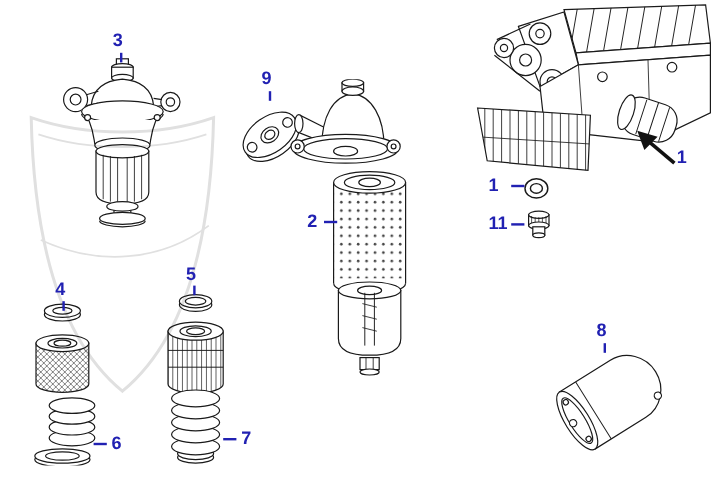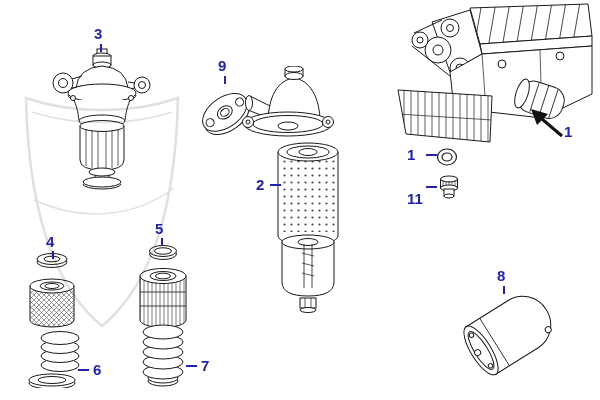--- a/index.html
+++ b/index.html
@@ -277,21 +277,21 @@
   <span class="tick v" style="left:224px; top:76px;"></span>
 
   <span class="plabel" style="left:256px; top:177px;">2</span>
   <span class="tick h" style="left:270px; top:184px;"></span>
 
   <span class="plabel" style="left:564px; top:124px;">1</span>
 
   <span class="plabel" style="left:407px; top:147px;">1</span>
   <span class="tick h" style="left:426px; top:154px;"></span>
 
-  <span class="plabel" style="left:407px; top:191px;">11</span>
+  <span class="plabel" style="left:407px; top:179px;">11</span>
   <span class="tick h" style="left:426px; top:186px;"></span>
 
   <span class="plabel" style="left:46px;  top:234px;">4</span>
   <span class="tick v" style="left:52px;  top:251px;"></span>
 
   <span class="plabel" style="left:155px; top:221px;">5</span>
   <span class="tick v" style="left:161px; top:238px;"></span>
 
   <span class="plabel" style="left:93px;  top:362px;">6</span>
   <span class="tick h" style="left:78px;  top:369px;"></span>

